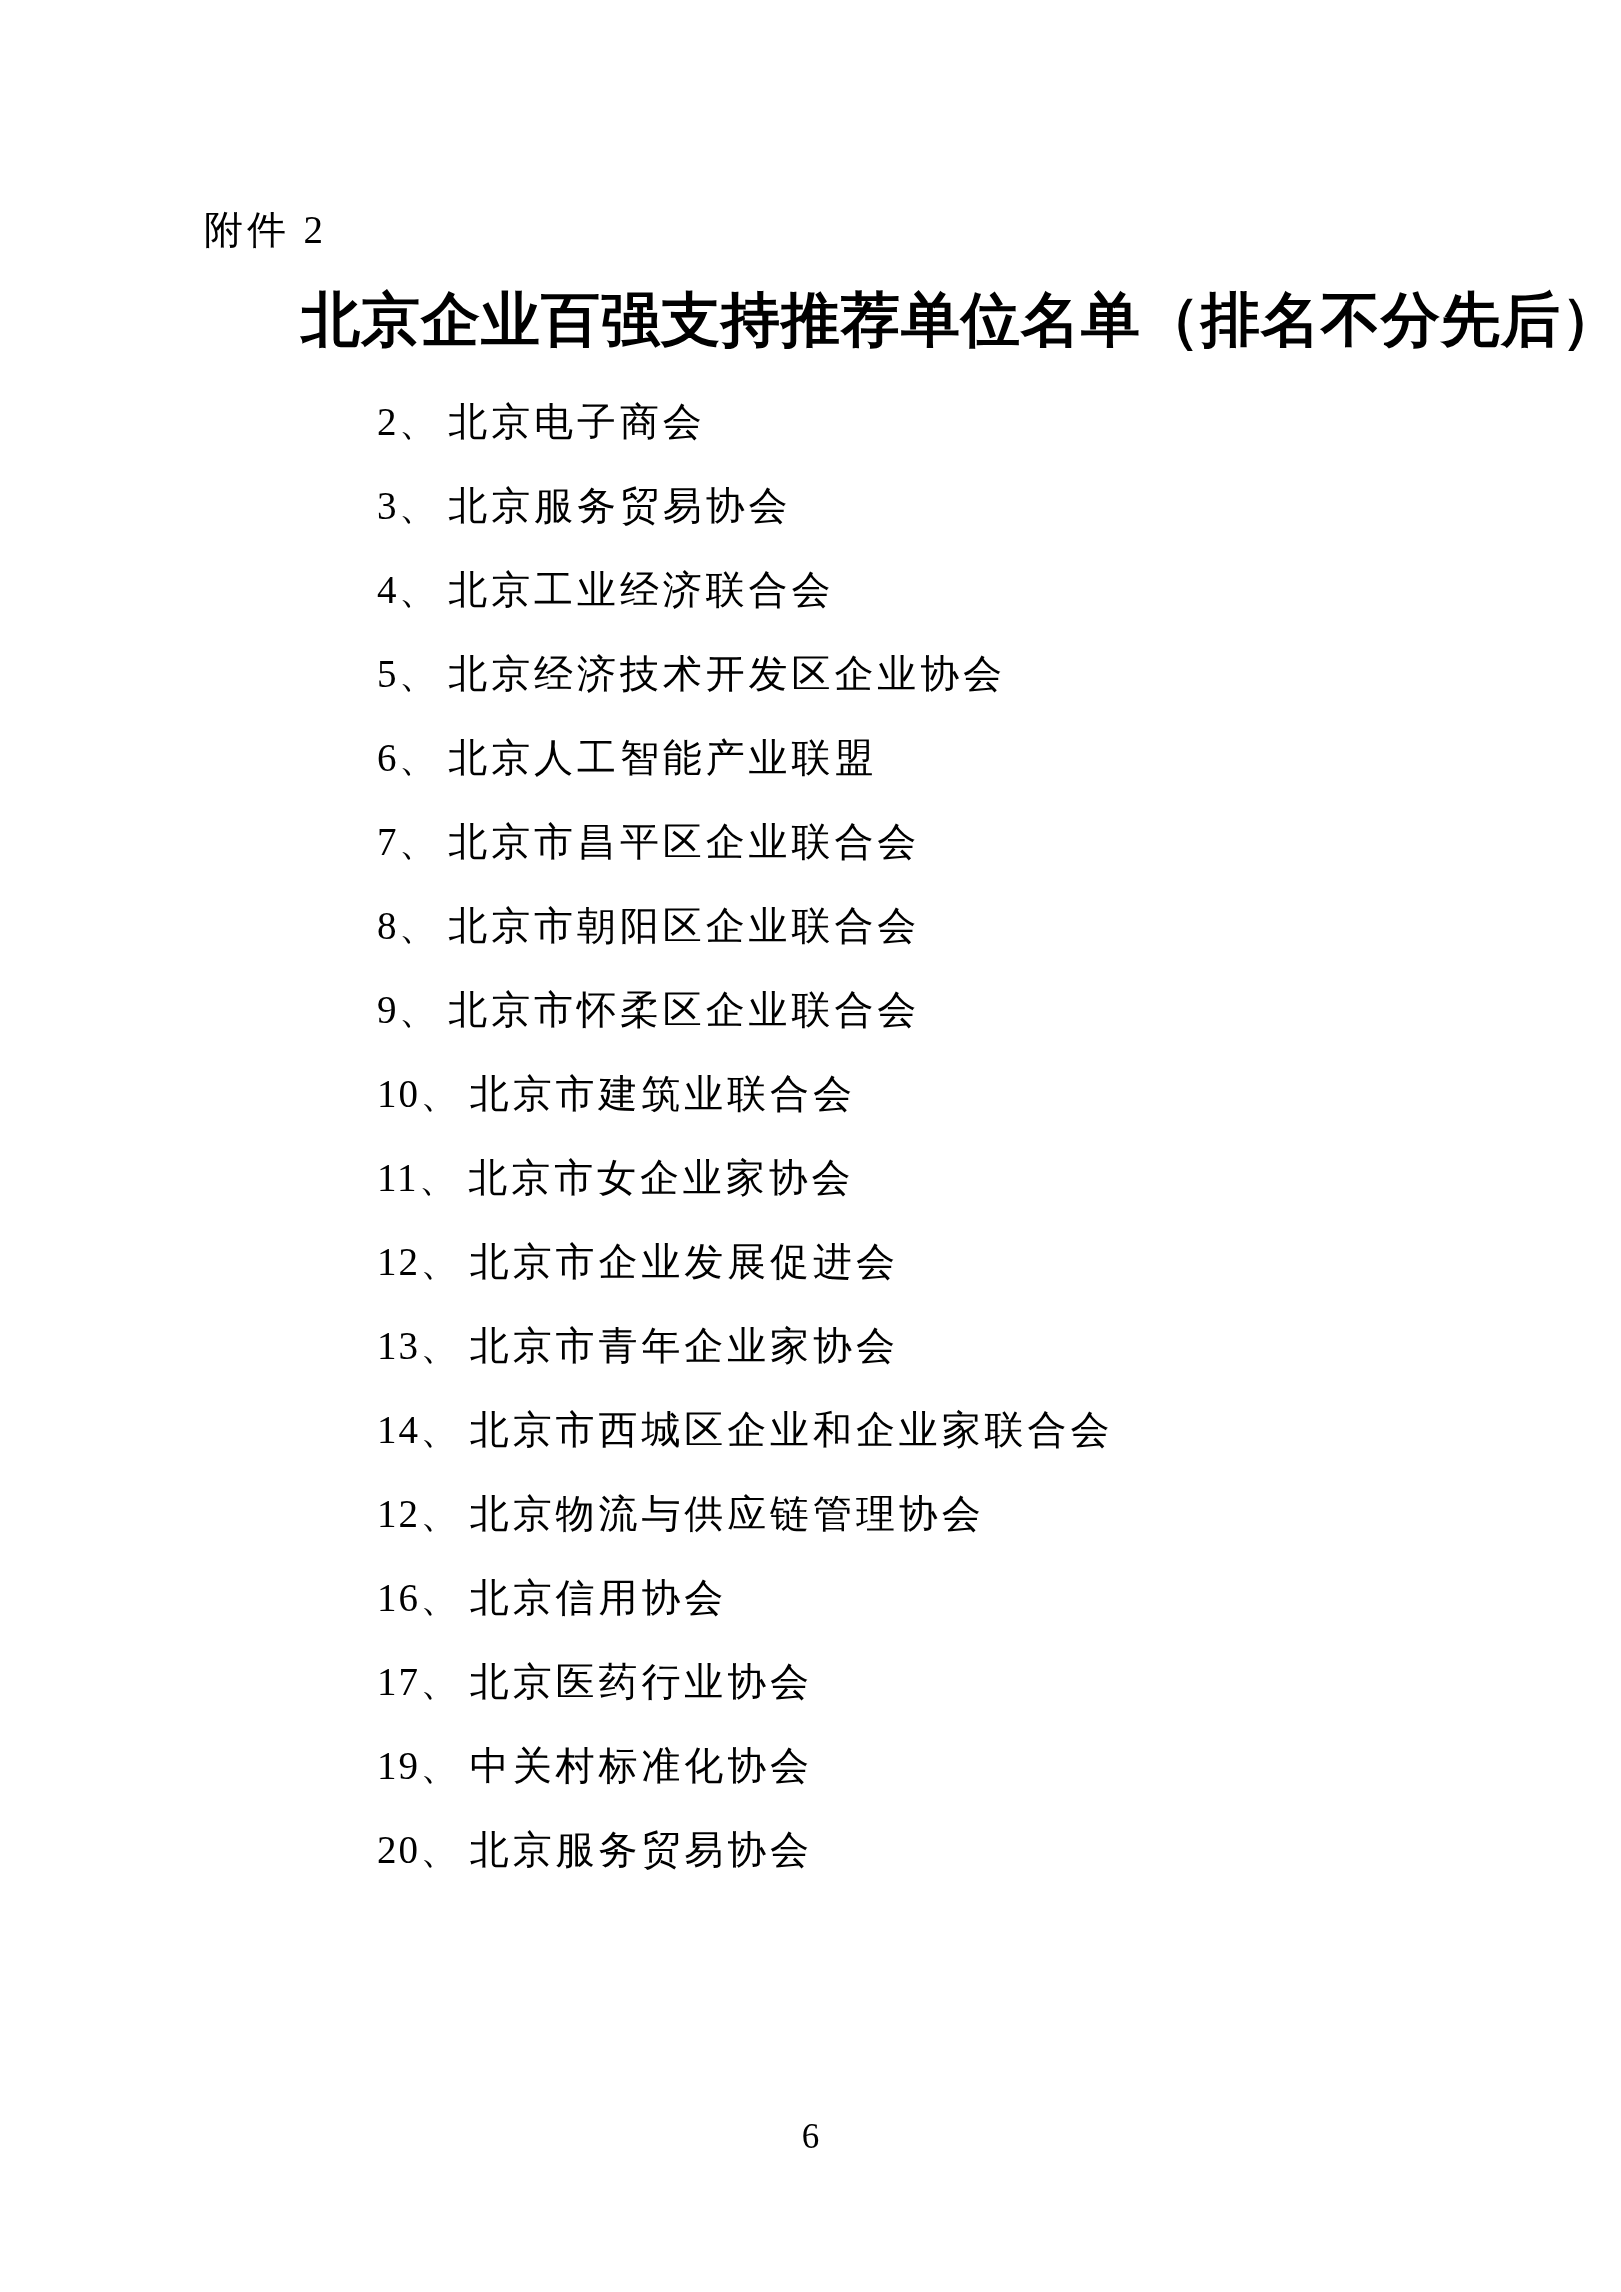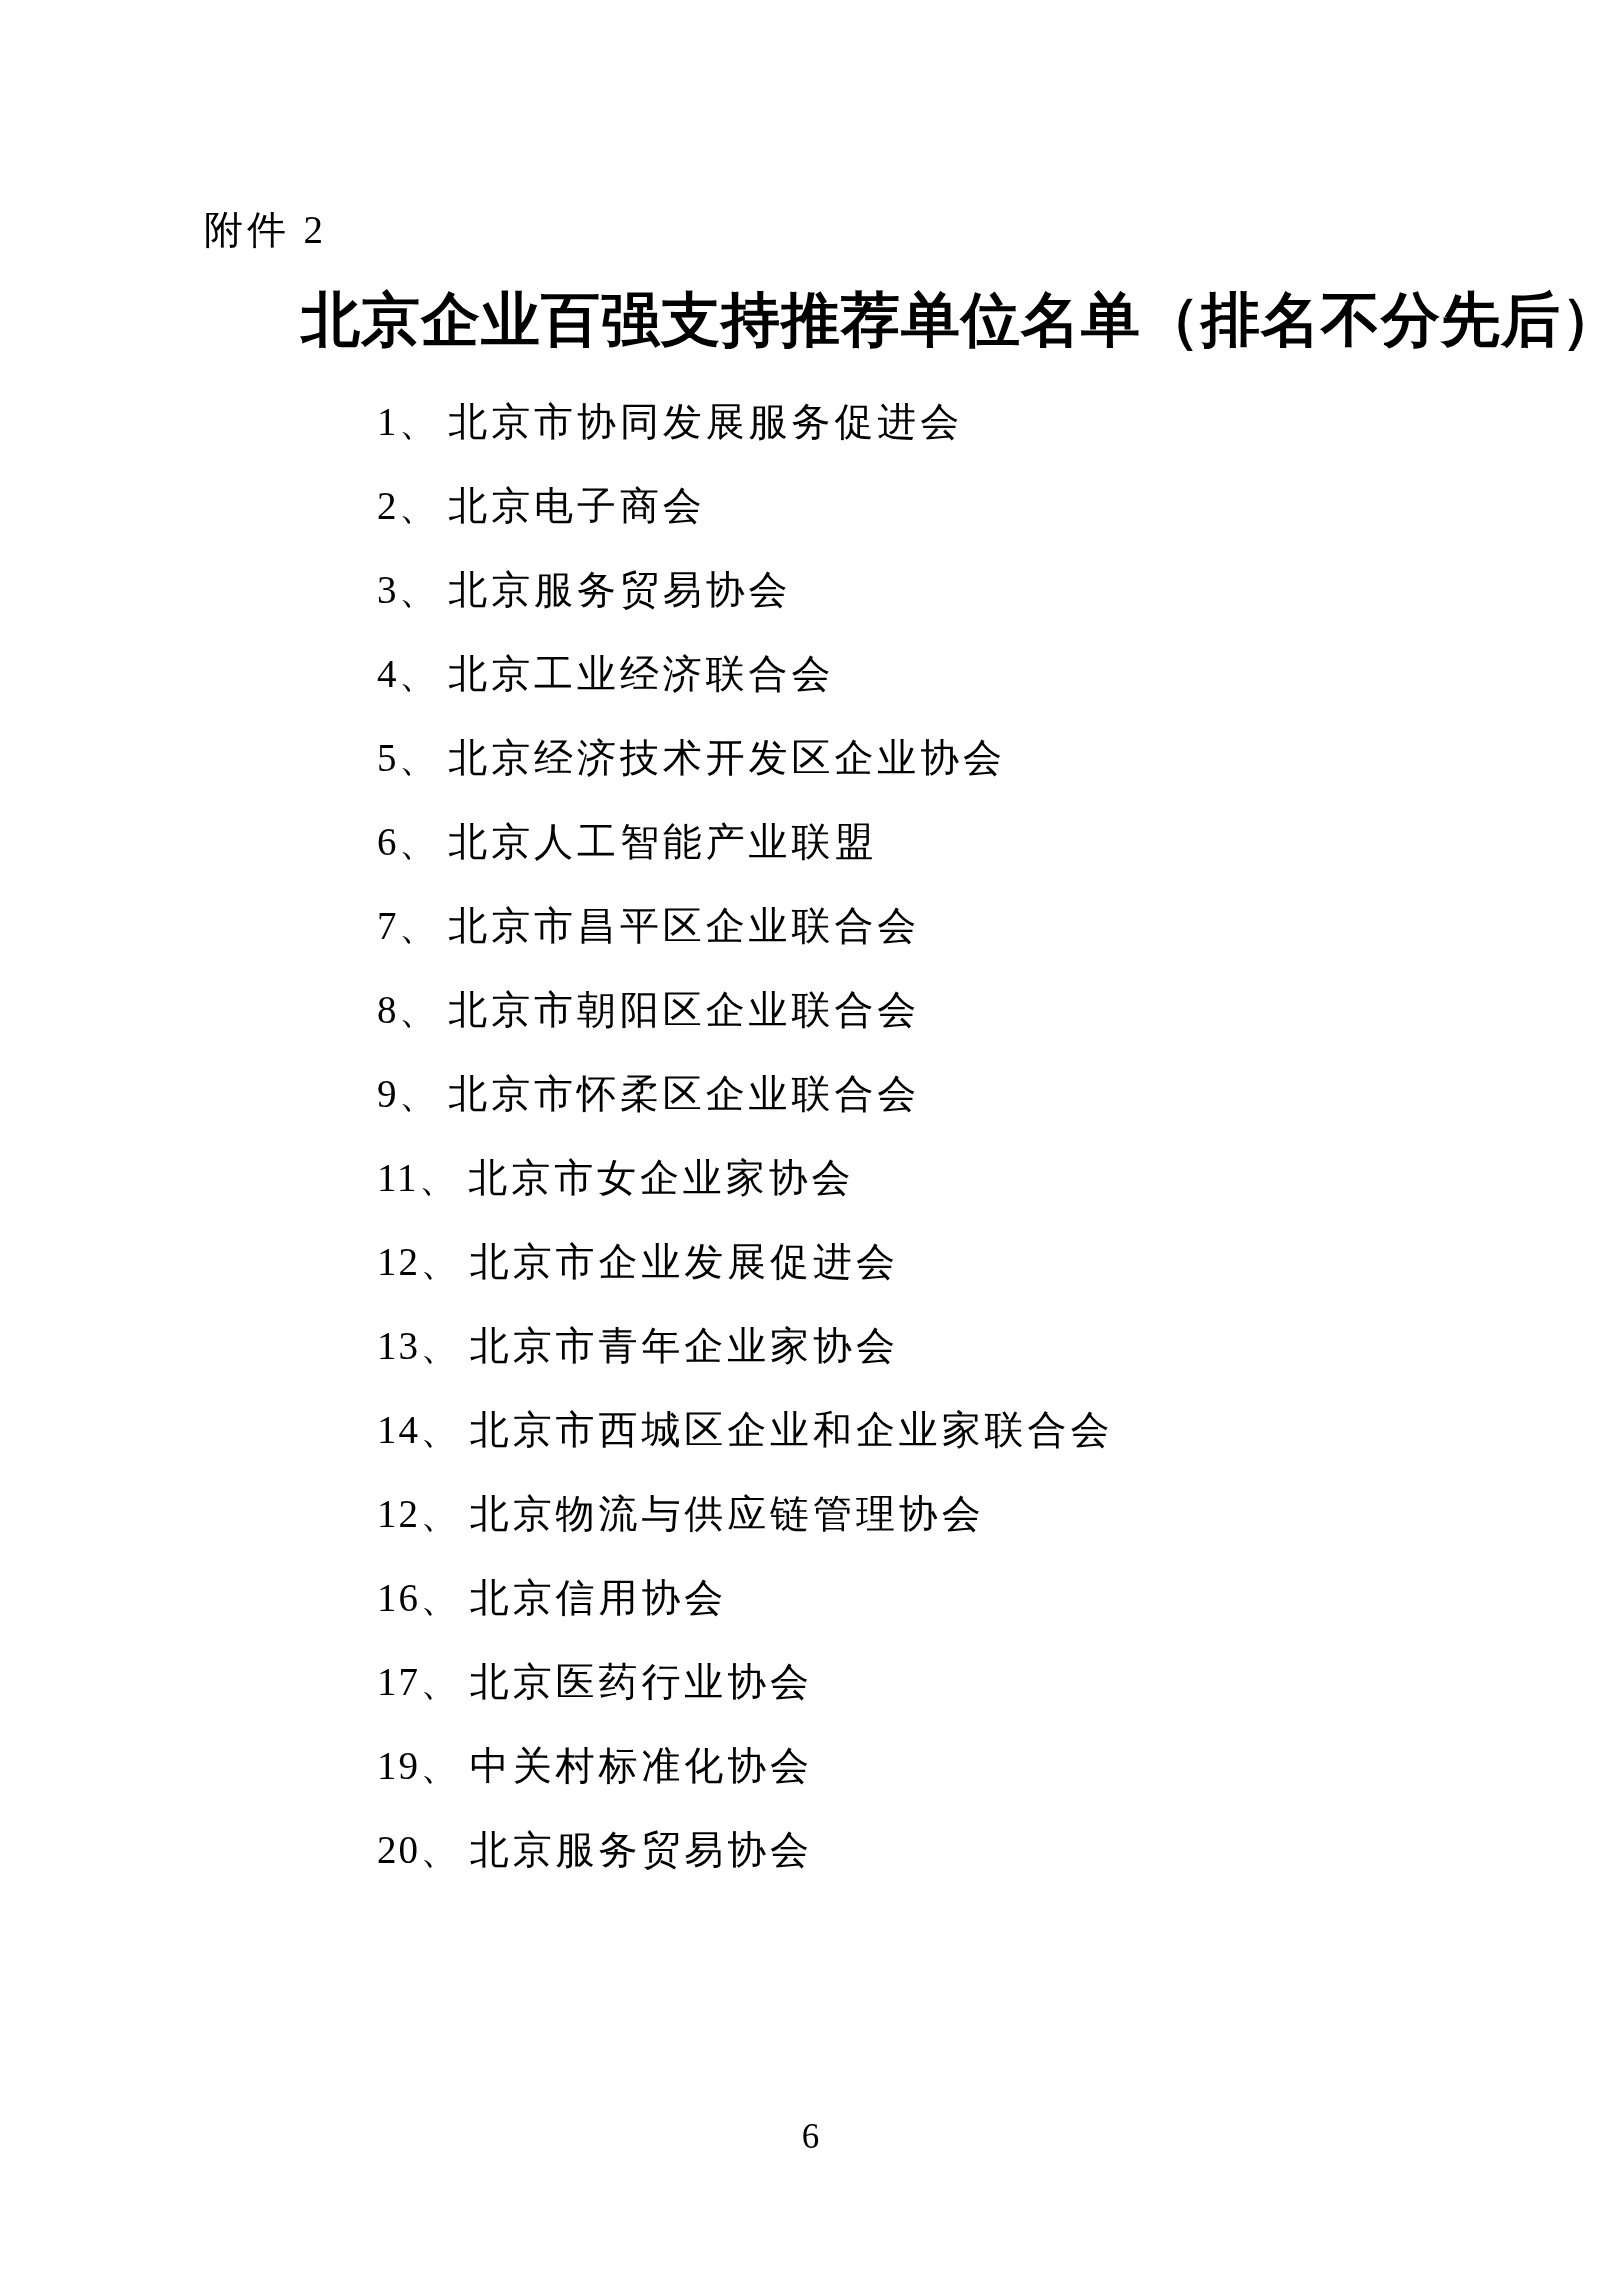--- a/index.html
+++ b/index.html
@@ -70,38 +70,38 @@
 </head>
 <body>
 
 <div class="page">
 
   <div class="attachment-label">附件 2</div>
 
   <div class="doc-title">北京企业百强支持推荐单位名单（排名不分先后）</div>
 
   <div class="org-list">
-  <div class="org-row"><span class="org-num">1、</span><span class="org-name">北京市协同发展服务促进会</span></div>
 
   <div class="org-row"><span class="org-num">2、</span><span class="org-name">北京电子商会</span></div>
 
   <div class="org-row"><span class="org-num">3、</span><span class="org-name">北京服务贸易协会</span></div>
 
   <div class="org-row"><span class="org-num">4、</span><span class="org-name">北京工业经济联合会</span></div>
 
   <div class="org-row"><span class="org-num">5、</span><span class="org-name">北京经济技术开发区企业协会</span></div>
 
   <div class="org-row"><span class="org-num">6、</span><span class="org-name">北京人工智能产业联盟</span></div>
 
   <div class="org-row"><span class="org-num">7、</span><span class="org-name">北京市昌平区企业联合会</span></div>
 
   <div class="org-row"><span class="org-num">8、</span><span class="org-name">北京市朝阳区企业联合会</span></div>
 
   <div class="org-row"><span class="org-num">9、</span><span class="org-name">北京市怀柔区企业联合会</span></div>
 
+  <div class="org-row"><span class="org-num">10、</span><span class="org-name">北京市建筑业联合会</span></div>
 
   <div class="org-row"><span class="org-num">11、</span><span class="org-name">北京市女企业家协会</span></div>
 
   <div class="org-row"><span class="org-num">12、</span><span class="org-name">北京市企业发展促进会</span></div>
 
   <div class="org-row"><span class="org-num">13、</span><span class="org-name">北京市青年企业家协会</span></div>
 
   <div class="org-row"><span class="org-num">14、</span><span class="org-name">北京市西城区企业和企业家联合会</span></div>
 
   <div class="org-row"><span class="org-num">12、</span><span class="org-name">北京物流与供应链管理协会</span></div>

